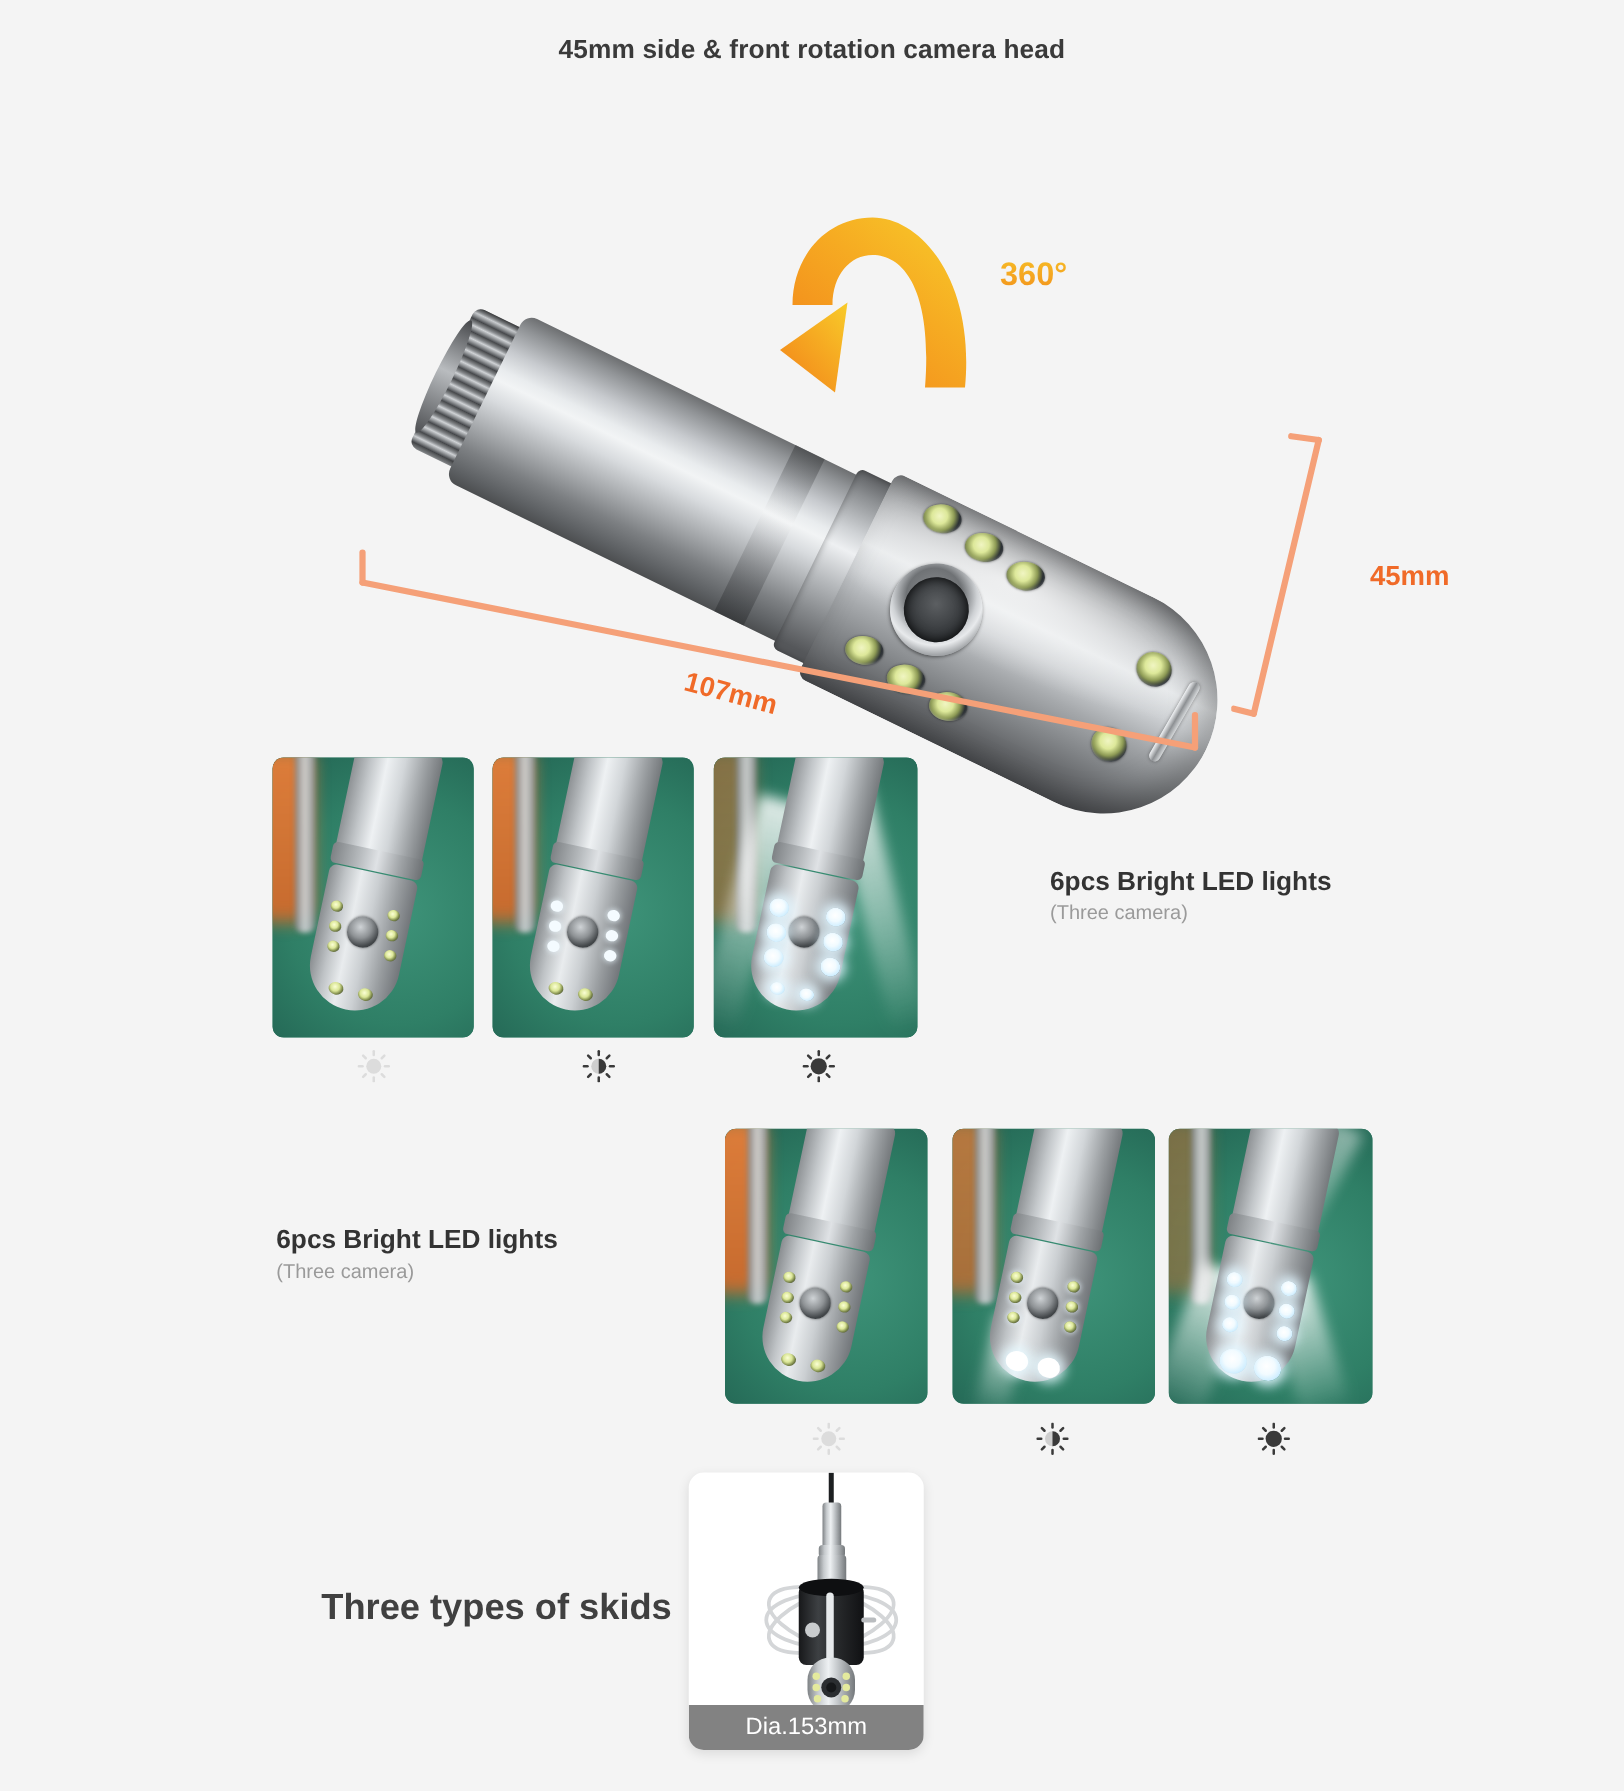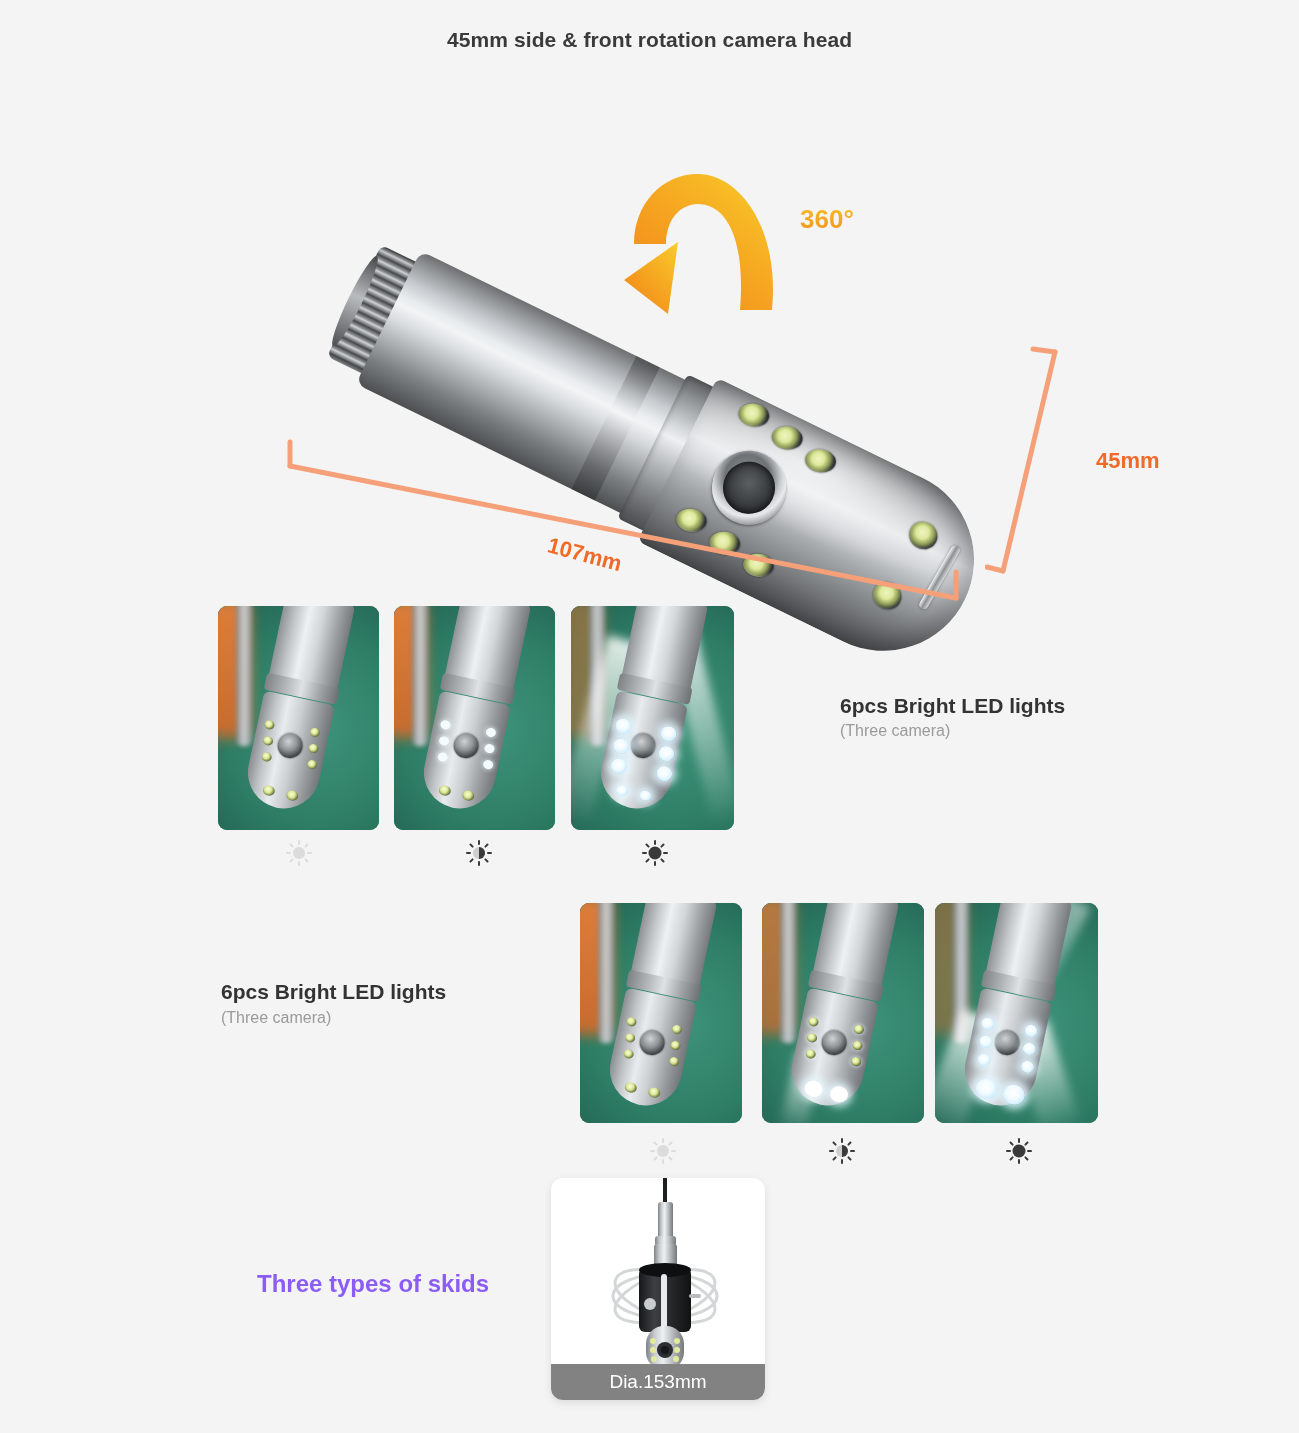--- a/index.html
+++ b/index.html
@@ -297,26 +297,26 @@
     color: #9a9a9a;
   }
 
   
   .bright-icon { position: absolute; width: 26px; height: 26px; }
 
   
   .skids-title {
     position: absolute;
     left: 257px; top: 1270px;
-    font-size: 24px; font-weight: bold; color: #8b5cf6;
+    font-size: 29px; font-weight: bold; color: #404040;
   }
   .skid-card {
     position: absolute;
     left: 551px; top: 1178px;
-    width: 214px; height: 222px;
+    width: 188px; height: 222px;
     background: #ffffff;
     border-radius: 12px;
     box-shadow: 0 3px 9px rgba(0,0,0,.10);
     overflow: hidden;
   }
   .skid-caption {
     position: absolute;
     left: 0; bottom: 0; width: 100%; height: 36px;
     background: #828282;
     color: #fff;

